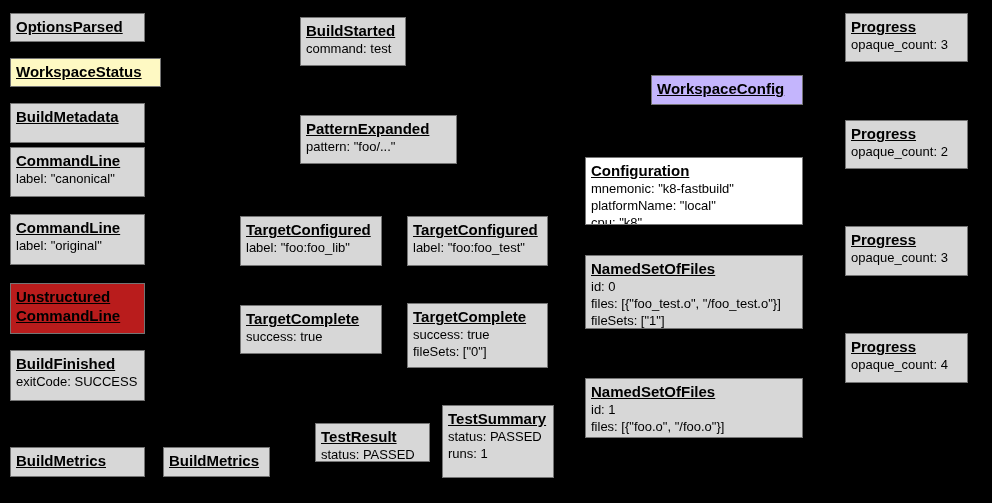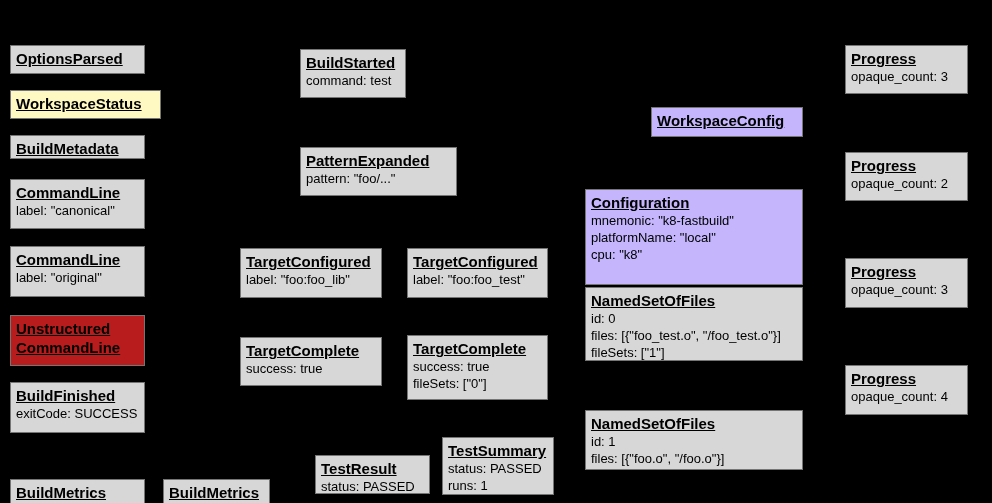--- a/index.html
+++ b/index.html
@@ -16,21 +16,20 @@
     font-family: "Liberation Sans", sans-serif;
   }
   .node {
     position: absolute;
     box-sizing: border-box;
     background: #d7d7d7;
     border: 1px solid #757575;
     color: #000;
     padding: 3px 5px 2px 5px;
     overflow: hidden;
-    margin-top: 32px;
   }
   .node-title {
     display: block;
     font-size: 15px;
     line-height: 19px;
     font-weight: bold;
     text-decoration: underline;
     white-space: nowrap;
   }
   .node-field {
@@ -43,21 +42,21 @@
 </head>
 <body>
 
 <div class="canvas" style="background: rgb(0, 0, 0); width: 992px; height: 503px;">
     <div class="node" style="left: 10px; top: 13px; width: 135px; height: 29px; background: rgb(215, 215, 215); border-color: rgb(117, 117, 117); color: rgb(0, 0, 0);">
       <span class="node-title">OptionsParsed</span>
     </div>
     <div class="node" style="left: 10px; top: 58px; width: 151px; height: 29px; background: #fef9c3; border-color: rgb(117, 117, 117); color: rgb(0, 0, 0);">
       <span class="node-title">WorkspaceStatus</span>
     </div>
-    <div class="node" style="left: 10px; top: 103px; width: 135px; height: 24px; background: rgb(215, 215, 215); border-color: rgb(117, 117, 117); color: rgb(0, 0, 0);">
+    <div class="node" style="left: 10px; top: 103px; width: 135px; height: 40px; background: rgb(215, 215, 215); border-color: rgb(117, 117, 117); color: rgb(0, 0, 0);">
       <span class="node-title">BuildMetadata</span>
     </div>
     <div class="node" style="left: 10px; top: 147px; width: 135px; height: 50px; background: rgb(215, 215, 215); border-color: rgb(117, 117, 117); color: rgb(0, 0, 0);">
       <span class="node-title">CommandLine</span>
       <span class="node-field">label: "canonical"</span>
     </div>
     <div class="node" style="left: 10px; top: 214px; width: 135px; height: 51px; background: rgb(215, 215, 215); border-color: rgb(117, 117, 117); color: rgb(0, 0, 0);">
       <span class="node-title">CommandLine</span>
       <span class="node-field">label: "original"</span>
     </div>
@@ -97,29 +96,29 @@
     </div>
     <div class="node" style="left: 407px; top: 303px; width: 141px; height: 65px; background: rgb(215, 215, 215); border-color: rgb(117, 117, 117); color: rgb(0, 0, 0);">
       <span class="node-title">TargetComplete</span>
       <span class="node-field">success: true</span>
       <span class="node-field">fileSets: ["0"]</span>
     </div>
     <div class="node" style="left: 315px; top: 423px; width: 115px; height: 39px; background: rgb(215, 215, 215); border-color: rgb(117, 117, 117); color: rgb(0, 0, 0);">
       <span class="node-title">TestResult</span>
       <span class="node-field">status: PASSED</span>
     </div>
-    <div class="node" style="left: 442px; top: 405px; width: 112px; height: 58px; background: rgb(215, 215, 215); border-color: rgb(117, 117, 117); color: rgb(0, 0, 0);">
+    <div class="node" style="left: 442px; top: 405px; width: 112px; height: 73px; background: rgb(215, 215, 215); border-color: rgb(117, 117, 117); color: rgb(0, 0, 0);">
       <span class="node-title">TestSummary</span>
       <span class="node-field">status: PASSED</span>
       <span class="node-field">runs: 1</span>
     </div>
     <div class="node" style="left: 651px; top: 75px; width: 152px; height: 30px; background: #c4b5fd; border-color: rgb(117, 117, 117); color: rgb(0, 0, 0);">
       <span class="node-title">WorkspaceConfig</span>
     </div>
-    <div class="node" style="left: 585px; top: 157px; width: 218px; height: 96px; background: #c4b5fd; border-color: rgb(117, 117, 117); color: rgb(0, 0, 0);">
+    <div class="node" style="left: 585px; top: 157px; width: 218px; height: 68px; background: #ffffff; border-color: rgb(117, 117, 117); color: rgb(0, 0, 0);">
       <span class="node-title">Configuration</span>
       <span class="node-field">mnemonic: "k8-fastbuild"</span>
       <span class="node-field">platformName: "local"</span>
       <span class="node-field">cpu: "k8"</span>
     </div>
     <div class="node" style="left: 585px; top: 255px; width: 218px; height: 74px; background: rgb(215, 215, 215); border-color: rgb(117, 117, 117); color: rgb(0, 0, 0);">
       <span class="node-title">NamedSetOfFiles</span>
       <span class="node-field">id: 0</span>
       <span class="node-field">files: [{"foo_test.o", "/foo_test.o"}]</span>
       <span class="node-field">fileSets: ["1"]</span>

